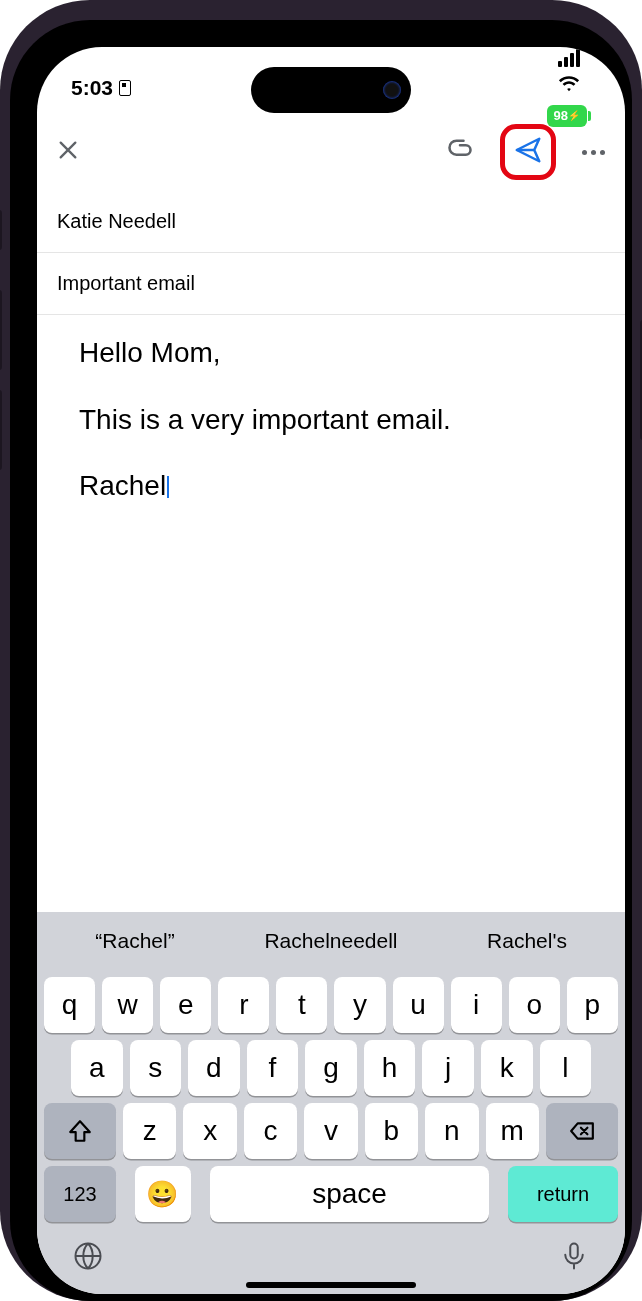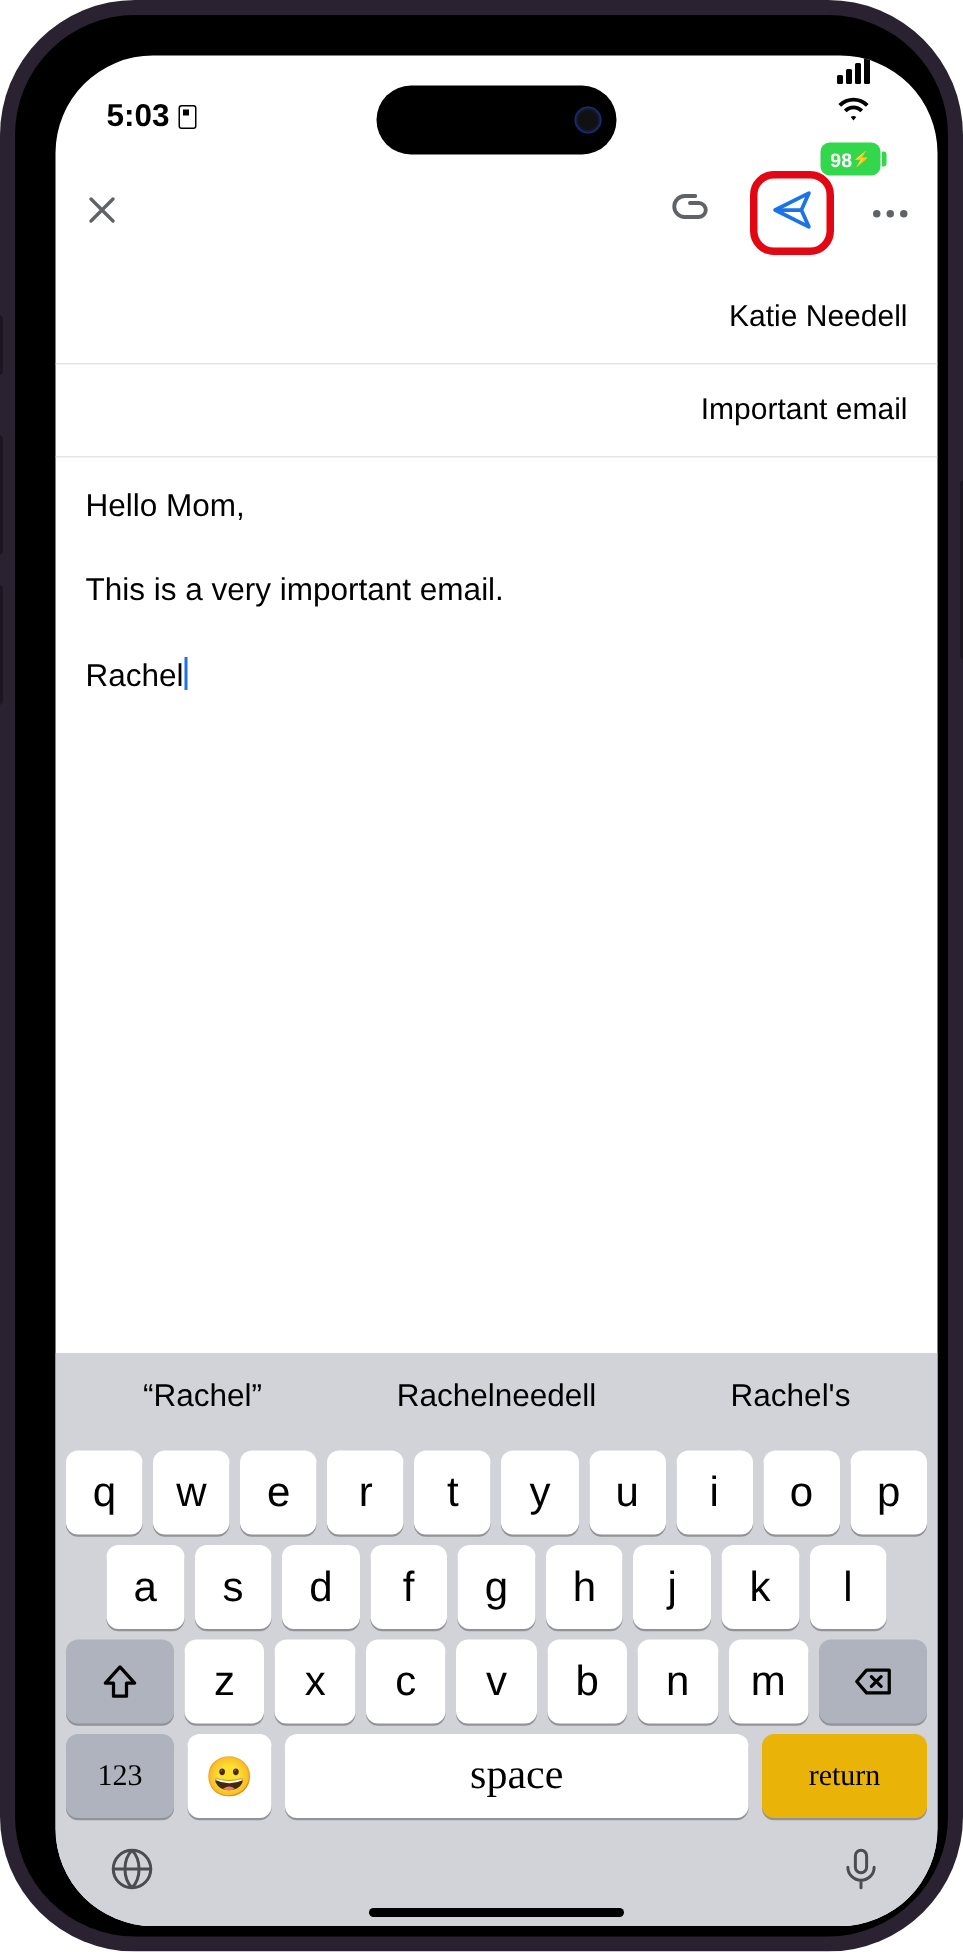--- a/index.html
+++ b/index.html
@@ -15,21 +15,21 @@
   
   .phone-frame {
     position: absolute;
     top: 0; left: 0;
     width: 642px; height: 1301px;
     background: #2a2230;
     border-radius: 90px;
   }
   .phone-inner {
     position: absolute;
-    top: 10px; left: 10px;
+    top: 20px; left: 10px;
     width: 622px; height: 1281px;
     background: #000;
     border-radius: 80px;
   }
 
   .side-btn { position: absolute; background: #1c1620; border-radius: 4px; }
   .side-btn.mute { left:-4px; top:210px; width:6px; height:40px; }
   .side-btn.vup  { left:-4px; top:290px; width:6px; height:80px; }
   .side-btn.vdn  { left:-4px; top:390px; width:6px; height:80px; }
   .side-btn.pwr  { right:-4px; top:320px; width:6px; height:120px; }
@@ -109,36 +109,36 @@
   .more { display:flex; gap:4px; }
   .more span { width:5px; height:5px; background:#5f6368; border-radius:50%; }
 
   
   .fields { flex: 0 0 auto; }
   .field {
     padding: 19px 20px;
     font-size:20px;
     color:#000;
     border-bottom: 1px solid #e5e5e5;
-    text-align: right;
   }
   .field.from { color:#8a8a8a; display:flex; gap:14px; align-items:center; }
   .from-addr {
     width:280px; height:22px; background:#ddd;
     filter: blur(4px);
     border-radius:2px;
   }
 
   
   .body-area {
     flex: 1;
     padding: 18px 20px;
-    font-size:21px;
+    font-size:28px;
     color:#000;
     line-height:1.45;
+    margin-left:22px;
   }
   .body-area p { margin-bottom: 26px; }
   .cursor {
     display:inline-block;
     width:2px; height:22px;
     background:#1a73e8;
     vertical-align:-3px;
     margin-left:1px;
   }
 
@@ -160,25 +160,25 @@
   .key {
     flex:1; background:#fff; border-radius:8px;
     box-shadow: 0 1.5px 0 rgba(0,0,0,.3);
     height:56px;
     display:flex; align-items:center; justify-content:center;
     font-size:28px;
   }
   .krow.mid { padding-left:34px; padding-right:34px; }
   .key.fn { background:#aeb3be; flex: 0 0 72px; }
   .key.fn svg { width:26px; height:26px; }
-  .bottom-row { display:flex; gap:9px; padding:7px 7px 0 7px;font-family:Liberation Serif, serif; }
+  .bottom-row { display:flex; gap:19px; padding:7px 7px 0 7px; }
   .key.num { background:#aeb3be; flex:0 0 72px; font-size:20px; }
   .key.emoji { flex:0 0 56px; font-size:26px; }
   .key.space { flex:1; font-size:28px; }
-  .key.return { background:#eab308; flex:0 0 110px; font-size:20px; }
+  .key.return { background:#5eead4; flex:0 0 110px; font-size:20px; }
 
   .kbd-footer {
     display:flex; justify-content:space-between; align-items:center;
     padding: 20px 36px 8px 36px;
     height:60px;
   }
   .kbd-footer svg { width:30px; height:30px; }
 
   .home-ind {
     width:170px; height:6px; background:#000; border-radius:4px;

